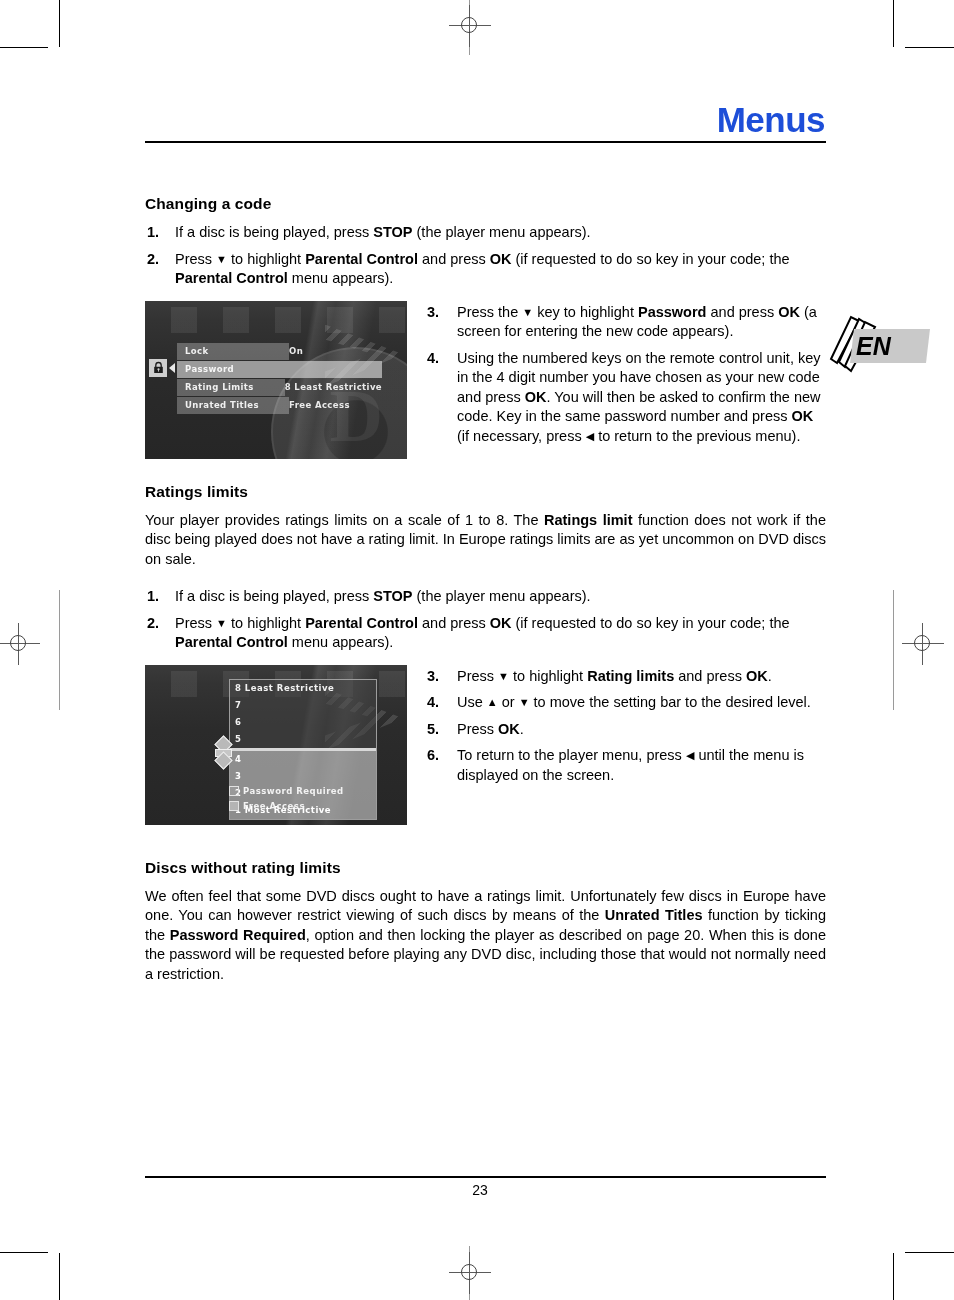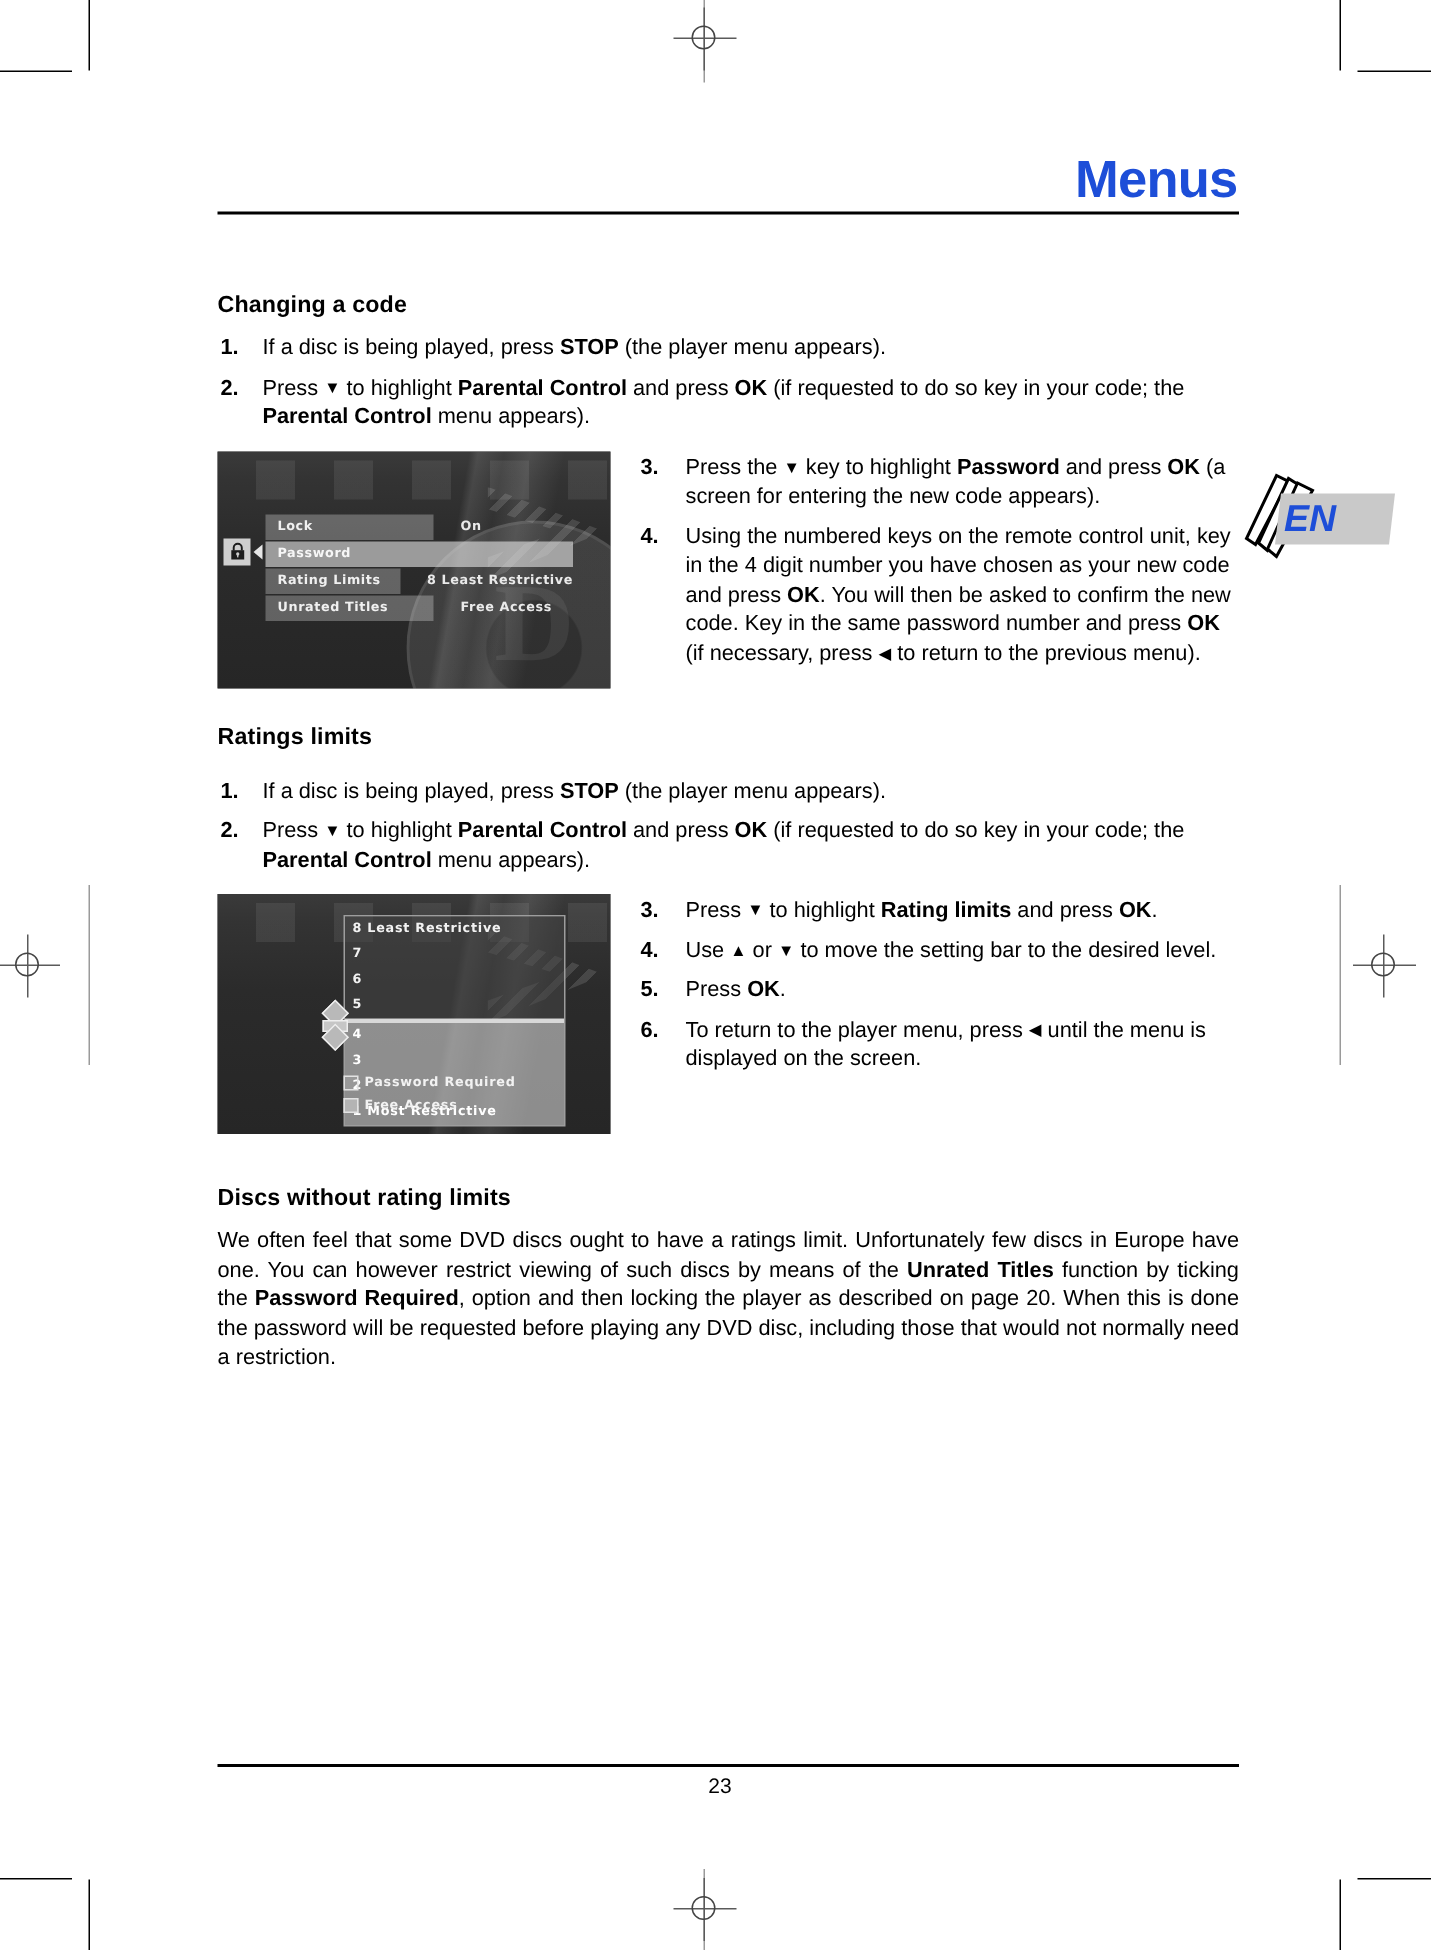--- a/index.html
+++ b/index.html
@@ -188,21 +188,20 @@
     height: 17px;
     line-height: 17px;
     padding-left: 8px;
     box-sizing: border-box;
     font-size: 8.5px;
     font-weight: bold;
     color: #f0f0f0;
     letter-spacing: 0.4px;
   }
   .pc-value {
-    padding-left: 18px;
     font-size: 8.5px;
     font-weight: bold;
     color: #eaeaea;
     letter-spacing: 0.4px;
     white-space: nowrap;
   }
   .pc-row.sel .pc-label,
   .pc-row.sel .pc-value {
     background: rgba(225,225,225,0.62);
     color: #f6f6f6;
@@ -311,21 +310,21 @@
   }
   .lang-tab svg { display: block; }
   .lang-tab .en-text {
     position: absolute;
     left: 27px;
     top: 21px;
     font-size: 25px;
     font-weight: bold;
     font-style: italic;
     font-family: "Liberation Sans", sans-serif;
-    color: #1d4ed8;
+    color: #000000;
     letter-spacing: 0px;
   }
 
   
   .footer-rule {
     position: absolute;
     left: 145px;
     top: 1176px;
     width: 681px;
     height: 2px;
@@ -459,20 +458,21 @@
             <span class="num">4.</span>
             <span>Using the numbered keys on the remote control unit, key in the 4 digit number you have chosen as your new code and press </span><b>OK</b><span>. You will then be asked to confirm the new code. Key in the same password number and press </span><b>OK</b><span> (if necessary, press </span><span class="arrow">◀</span><span> to return to the previous menu).</span>
           </li>
         </ol>
       </div>
     </div>
   </div>
 
   <div class="sec" style="margin-top:24px;">
     <h2 class="sec-title">Ratings limits</h2>
+    <p class="body-text"><span>Your player provides ratings limits on a scale of 1 to 8. The </span><b>Ratings limit</b><span> function does not work if the disc being played does not have a rating limit. In Europe ratings limits are as yet uncommon on DVD discs on sale.</span></p>
   </div>
 
   <div class="sec" style="margin-top:18px;">
 
     <ol class="steps">
       <li>
         <span class="num">1.</span>
         <span>If a disc is being played, press </span><b>STOP</b><span> (the player menu appears).</span>
       </li>
       <li>

